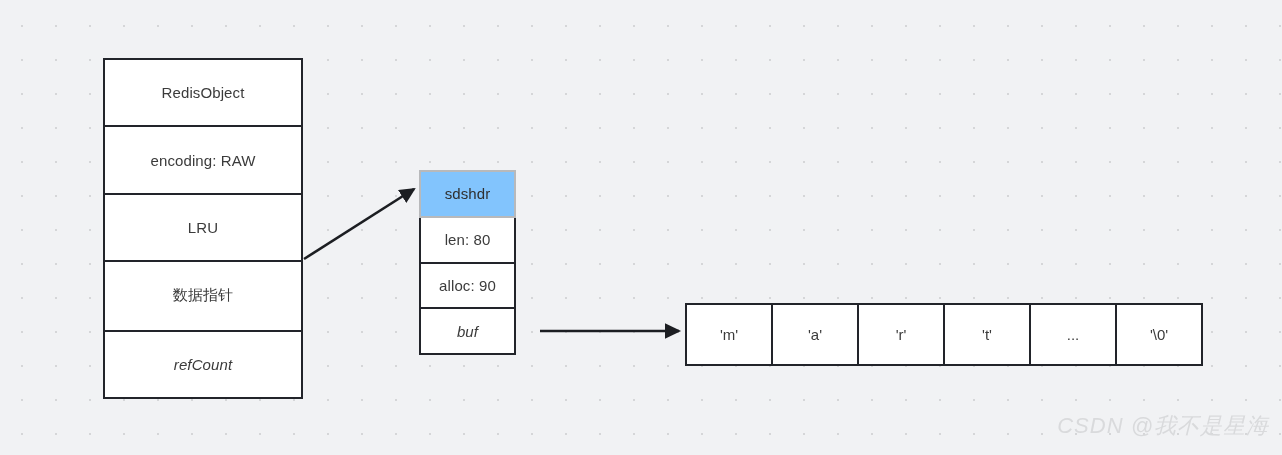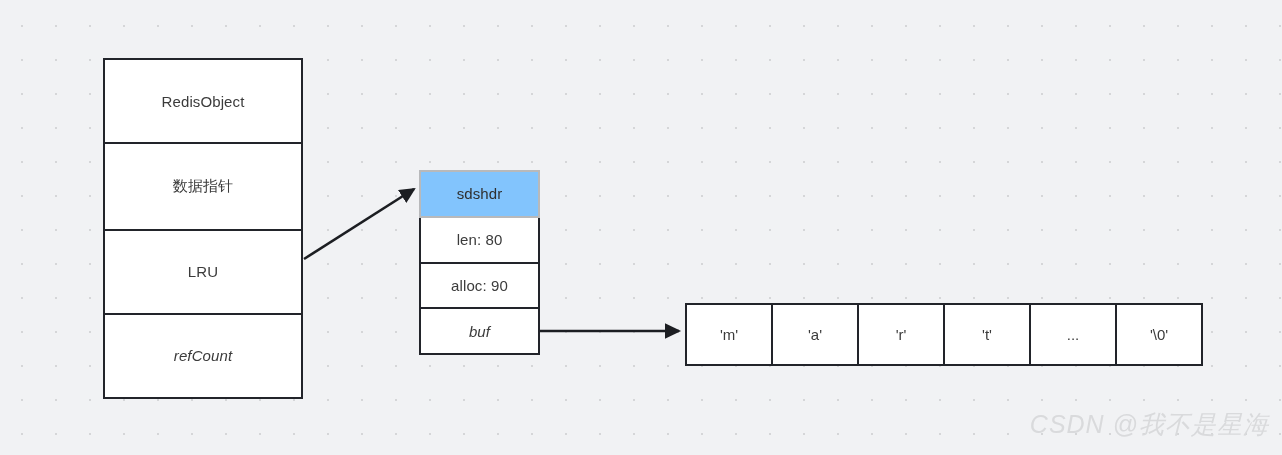--- a/index.html
+++ b/index.html
@@ -59,21 +59,21 @@
     left: 103px;
     top: 58px;
     width: 200px;
     height: 341px;
   }
 
   
   #sds-node {
     left: 419px;
     top: 170px;
-    width: 121px;
+    width: 97px;
     height: 185px;
     border: none;
     background: transparent;
   }
   #sds-node .cell {
     border: 2.5px solid #22242a;
     border-top-width: 0;
   }
   #sds-node .cell.header-cell {
     background: #82c4fd;
@@ -121,36 +121,37 @@
     height: 455px;
     pointer-events: none;
   }
 
   
   #watermark {
     position: absolute;
     right: 13px;
     bottom: 14px;
     color: #d9dadc;
-    font-size: 25px;
+    font-size: 22px;
     font-style: italic;
     letter-spacing: 1px;
     white-space: nowrap;
     user-select: none;
   }
 </style>
 </head>
 <body>
 
 <div id="canvas">
 
   <div class="node" id="redis-object-node">
     <div class="cell">RedisObject</div>
+    <div class="cell">encoding: RAW</div>
+    <div class="cell">LRU</div>
     <div class="cell">数据指针</div>
-    <div class="cell">LRU</div>
     <div class="cell">refCount</div>
   </div>
 
   <div class="node" id="sds-node">
     <div class="cell header-cell">sdshdr</div>
     <div class="cell">len: 80</div>
     <div class="cell">alloc: 90</div>
     <div class="cell">buf</div>
   </div>
 

